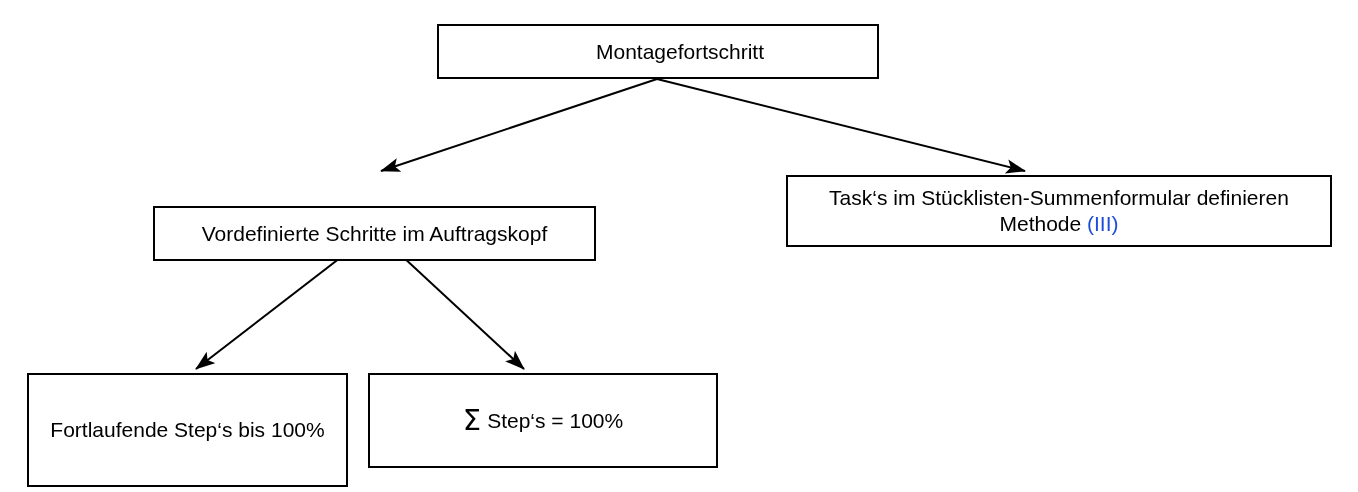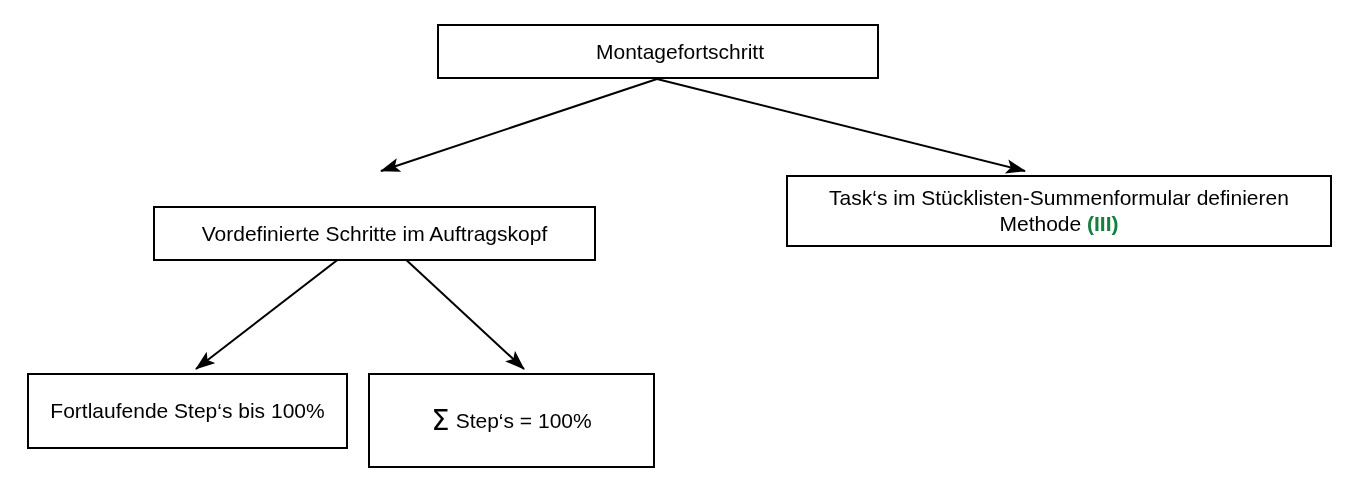--- a/index.html
+++ b/index.html
@@ -39,37 +39,37 @@
     text-align: center;
     line-height: 1.22;
     font-size: 21px;
     color: #000000;
     white-space: nowrap;
   }
   .node .line {
     display: block;
   }
   .red {
-    color: #15803d;
-    font-weight: bold;
+    color: #1d4ed8;
+    font-weight: normal;
   }
   .sigma {
     font-size: 29px;
     line-height: 0.9;
     vertical-align: -2px;
     margin-right: 6px;
     font-family: "DejaVu Sans", sans-serif;
   }
 
   
   #node-root        { left: 437px; top: 24px;  width: 442px; height: 55px; padding-left: 44px; }
   #node-predefined  { left: 153px; top: 176px; width: 443px; height: 55px; margin-top: 30px; }
   #node-tasks       { left: 786px; top: 175px; width: 546px; height: 72px; }
-  #node-sequential  { left: 27px;  top: 373px; width: 321px; height: 76px; }
-  #node-sum         { left: 368px; top: 373px; width: 287px; height: 95px; }
+  #node-sequential  { left: 27px;  top: 373px; width: 321px; height: 114px; }
+  #node-sum         { left: 368px; top: 373px; width: 350px; height: 95px; }
 </style>
 </head>
 <body>
 
 <div id="canvas">
 
   <svg id="edges" viewBox="0 0 1358 492" width="1358" height="492" xmlns="http://www.w3.org/2000/svg">
     <defs>
       <marker id="arrowhead" markerWidth="11" markerHeight="11" refX="9.5" refY="3.6" orient="auto" markerUnits="strokeWidth">
         <path d="M0,0 L10,3.6 L0,7.2 L2.2,3.6 z" fill="#000000"></path>

